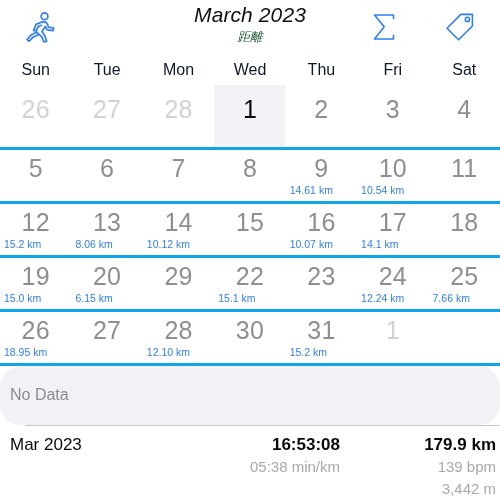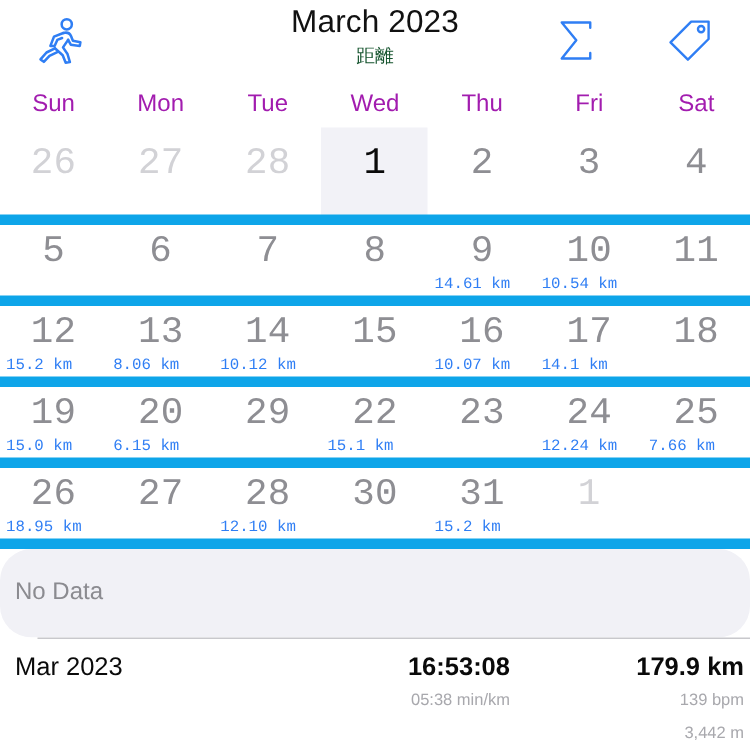--- a/index.html
+++ b/index.html
@@ -18,20 +18,21 @@
     position: relative;
     width: 500px;
     height: 504px;
     box-sizing: border-box;
   }
 
   
   .header {
     position: relative;
     height: 55px;
+    font-style: italic;
   }
   .hdr-icon {
     position: absolute;
     top: 6px;
     width: 44px;
     height: 42px;
     display: flex;
     align-items: center;
     justify-content: center;
   }
@@ -64,45 +65,44 @@
   
   .weekdays {
     display: flex;
     height: 30px;
     align-items: center;
   }
   .weekday {
     width: 71.4285px;
     text-align: center;
     font-size: 16px;
-    color: #a21caf;
+    color: #0f172a;
     line-height: 20px;
   }
 
   
   .calendar {
     position: relative;
   }
   .hl-col {
     position: absolute;
     left: 214px;
     top: 0;
     width: 71px;
     height: 65px;
     background: #f2f2f7;
     z-index: 0;
   }
   .week {
     display: flex;
     position: relative;
     z-index: 1;
-    border-bottom: 7px solid #0ea5e9;
+    border-bottom: 3px solid #0ea5e9;
     height: 54px;
     box-sizing: border-box;
-    font-family: Liberation Mono, monospace;
   }
   .week.first {
     height: 65px;
   }
   .cell {
     width: 71.4285px;
     position: relative;
     box-sizing: border-box;
   }
   .daynum {
@@ -182,21 +182,21 @@
     text-align: right;
   }
   .f-strong {
     font-size: 17px;
     font-weight: bold;
     color: #0a0a0a;
     line-height: 22px;
     white-space: nowrap;
   }
   .f-dim {
-    font-size: 11px;
+    font-size: 15px;
     color: #a8a8ad;
     line-height: 22px;
     white-space: nowrap;
   }
 </style>
 </head>
 <body>
 
 <div id="app">
 
@@ -226,22 +226,22 @@
     <div class="hdr-icon icon-tag">
       <svg width="32" height="32" viewBox="0 0 32 32" fill="none" stroke="#2f7ef4" stroke-width="1.6" stroke-linejoin="round" stroke-linecap="round">
         <path d="M16.8 3.4 L28.4 3.4 L28.4 15.0 L14.6 28.8 L3.0 17.2 Z"></path>
         <circle cx="23.4" cy="8.4" r="2.1"></circle>
       </svg>
     </div>
   </div>
 
   <div class="weekdays">
     <div class="weekday">Sun</div>
+    <div class="weekday">Tue</div>
     <div class="weekday">Mon</div>
-    <div class="weekday">Tue</div>
     <div class="weekday">Wed</div>
     <div class="weekday">Thu</div>
     <div class="weekday">Fri</div>
     <div class="weekday">Sat</div>
   </div>
 
   <div class="calendar">
     <div class="hl-col"></div>
 
   <div class="week first">

